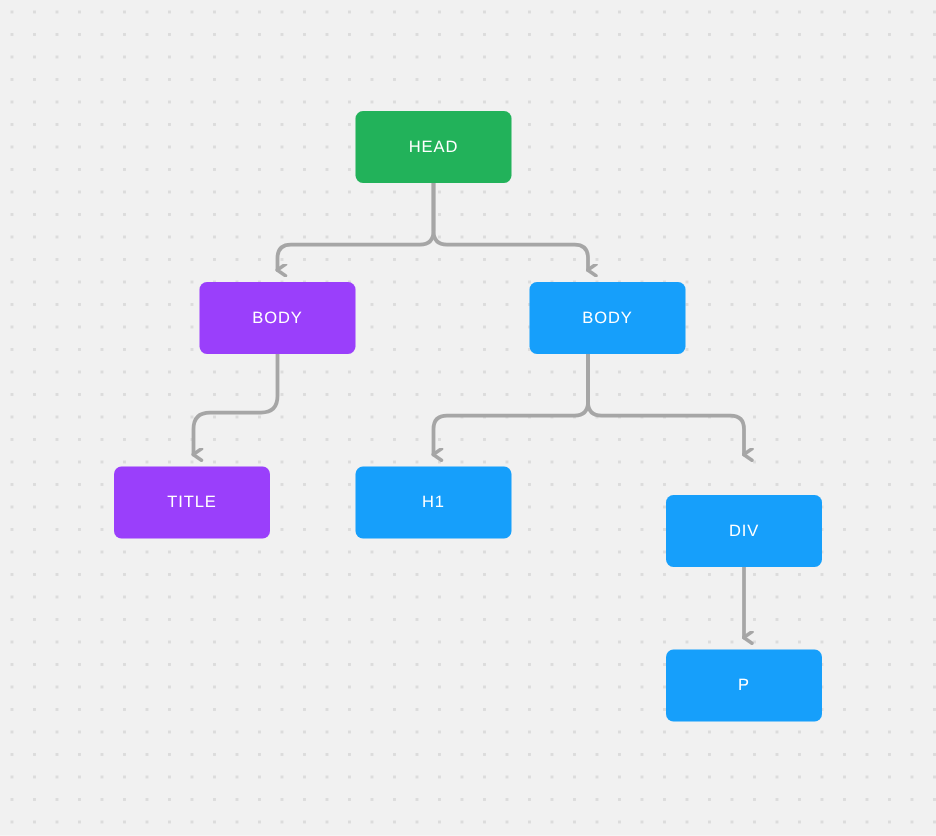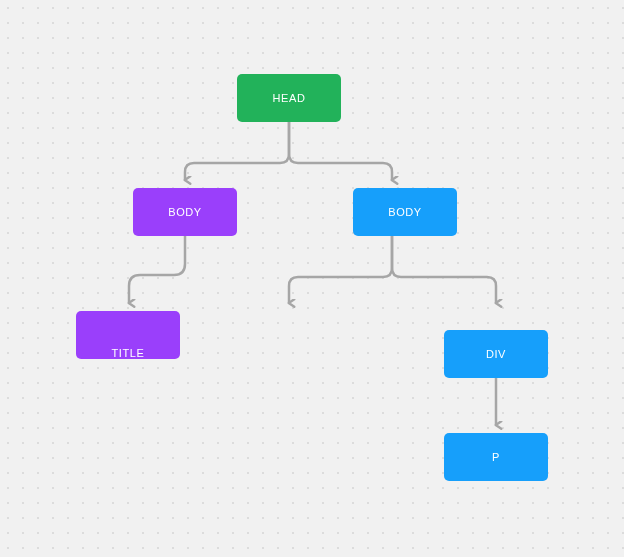--- a/index.html
+++ b/index.html
@@ -87,24 +87,27 @@
   </div>
 
   <div class="node" style="left:133px; top:188px; width:104px; height:48px; background:#9a3ffb;">
     <span class="node-label">BODY</span>
   </div>
 
   <div class="node" style="left:353px; top:188px; width:104px; height:48px; background:#169ffb;">
     <span class="node-label">BODY</span>
   </div>
 
-  <div class="node" style="left:76px; top:311px; width:104px; height:48px; background:#9a3ffb;align-items:flex-end;">
+  <div class="node" style="left:76px; top:311px; width:104px; height:48px; background:#9a3ffb;">
     <span class="node-label">TITLE</span>
   </div>
 
+  <div class="node" style="left:237px; top:311px; width:104px; height:48px; background:#169ffb;">
+    <span class="node-label">H1</span>
+  </div>
 
   <div class="node" style="left:444px; top:330px; width:104px; height:48px; background:#169ffb;">
     <span class="node-label">DIV</span>
   </div>
 
   <div class="node" style="left:444px; top:433px; width:104px; height:48px; background:#169ffb;">
     <span class="node-label">P</span>
   </div>
 
 </div>

